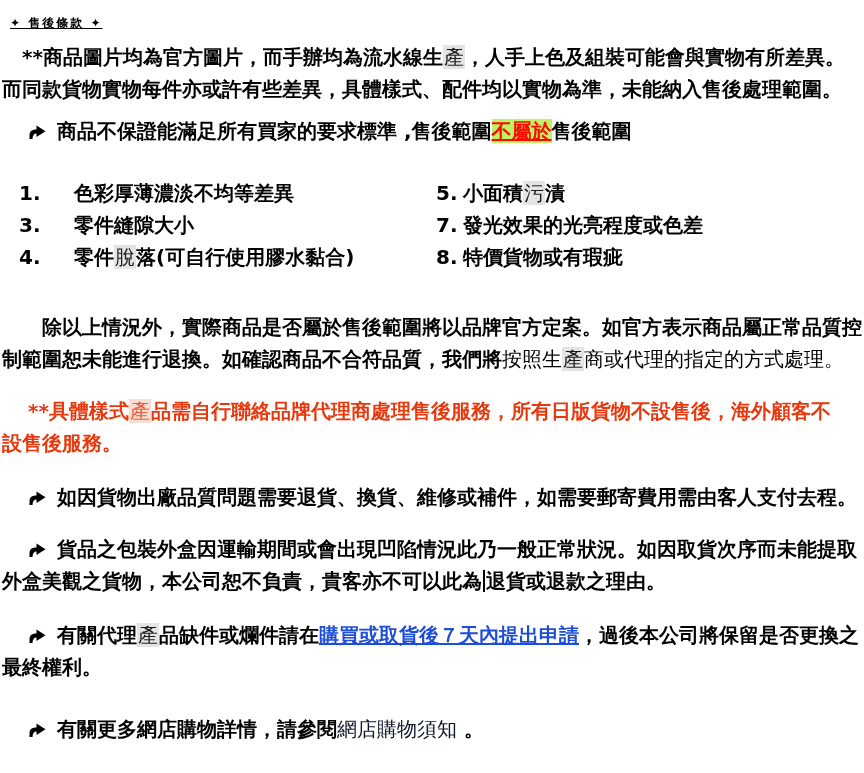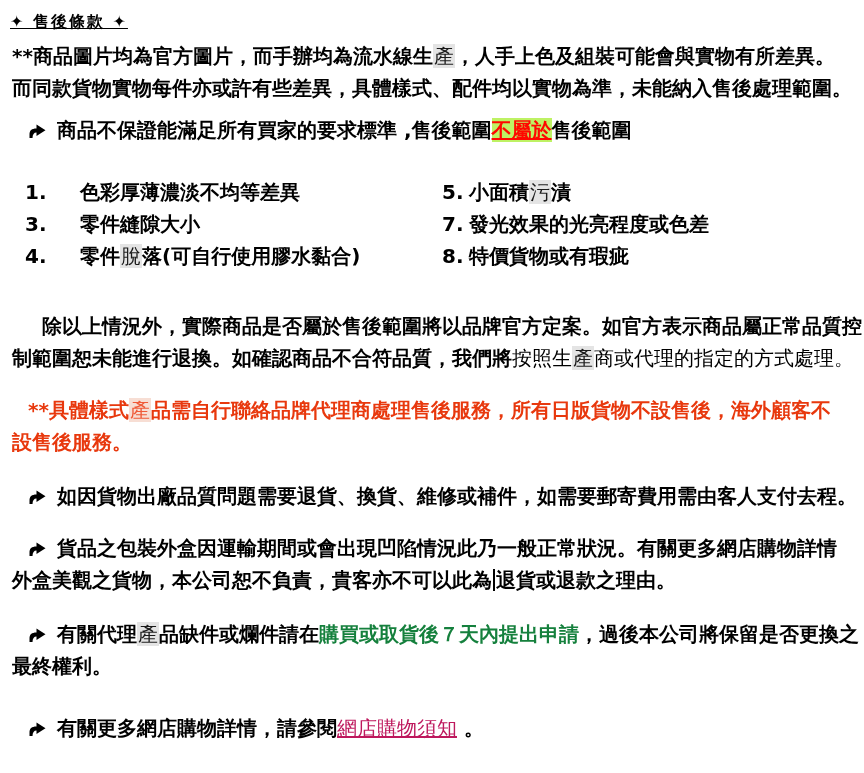--- a/index.html
+++ b/index.html
@@ -4,40 +4,40 @@
 <style>
   html,body{margin:0;padding:0}
   body{
     width:864px;height:773px;background:#ffffff;overflow:hidden;
     font-family:"DejaVu Sans","Liberation Sans",sans-serif;
     color:#000;font-size:20px;font-weight:700;
   }
   .page{position:relative;width:864px;height:773px}
   .line{line-height:32px;white-space:nowrap}
   .title-line{padding-top:8px;margin-left:10px;line-height:24px}
-  .title-text{font-size:16px;font-weight:700;text-decoration:underline;letter-spacing:2px}
-  .ml2{margin-left:12px}
-  .ml22{margin-left:12px}
+  .title-text{font-size:12px;font-weight:700;text-decoration:underline;letter-spacing:2px}
+  .ml2{margin-left:2px}
+  .ml22{margin-left:22px}
   .ml28{margin-left:28px}
   .ml29{margin-left:29px}
   .ml31{margin-left:42px}
   .mt6{margin-top:6px}.mt10{margin-top:10px}.mt20{margin-top:20px}
   .mt22{margin-top:22px}.mt30{margin-top:30px}.mt38{margin-top:38px}
   .arrow{display:inline-block;margin-right:11px}
   .arrow svg{vertical-align:-1px}
   .sub{font-weight:400;background:#e4e4e4;color:#1a1a1a;padding:0 1px}
   .sub-red{font-weight:400;background:#f7ded4;color:#ef5a38;padding:0 1px}
   .hl{color:#ff0800;background:#bef264;text-decoration:underline}
   .red{color:#e8380d}
-  .redu{color:#15803d;}
+  .redu{color:#1d4ed8;text-decoration:underline}
   .light{font-weight:400}
-  .link{color:#be185d;font-weight:400;text-decoration:underline;cursor:pointer}
+  .link{color:#0f172a;font-weight:400;cursor:pointer}
   .caret{display:inline-block;width:0;border-left:2px solid #000;height:22px;vertical-align:-4px;margin:0 1px}
   .lrow{display:flex;line-height:32px;white-space:nowrap}
-  .lcell-left{width:417px;margin-left:25px}
+  .lcell-left{width:417px;margin-left:19px}
   .lcell-right{flex:1}
   .lnum{display:inline-block;width:55px}
   .rnum{display:inline-block;width:27px}
 </style>
 </head>
 <body>
 
 <div class="page">
 
   <div class="title-line">
@@ -107,21 +107,21 @@
   <div class="line ml29 mt22">
     <span class="arrow"><svg width="17" height="14" viewBox="0 0 17 14">
           <path fill="#000" d="M0.5 14 L0.5 10.5 C0.5 6.5 2.5 4.5 7.5 4.5 L7.5 0.5 L16.5 6.25 L7.5 12 L7.5 8.5 C5 8.5 3.5 10.5 3.5 14 Z"></path>
         </svg></span><span>如因貨物出廠品質問題需要退貨、換貨、維修或補件，如需要郵寄費用需由客人支付去程。</span>
   </div>
 
   <div class="mt20">
     <div class="line ml29">
       <span class="arrow"><svg width="17" height="14" viewBox="0 0 17 14">
             <path fill="#000" d="M0.5 14 L0.5 10.5 C0.5 6.5 2.5 4.5 7.5 4.5 L7.5 0.5 L16.5 6.25 L7.5 12 L7.5 8.5 C5 8.5 3.5 10.5 3.5 14 Z"></path>
-          </svg></span><span>貨品之包裝外盒因運輸期間或會出現凹陷情況此乃一般正常狀況。有關更多網店購物詳情</span>
+          </svg></span><span>貨品之包裝外盒因運輸期間或會出現凹陷情況此乃一般正常狀況。如因取貨次序而未能提取</span>
     </div>
     <div class="line ml2">
       <span>外盒美觀之貨物，本公司恕不負責，貴客亦不可以此為</span><span class="caret"></span><span>退貨或退款之理由。</span>
     </div>
   </div>
 
   <div class="mt22">
     <div class="line ml29">
       <span class="arrow"><svg width="17" height="14" viewBox="0 0 17 14">
             <path fill="#000" d="M0.5 14 L0.5 10.5 C0.5 6.5 2.5 4.5 7.5 4.5 L7.5 0.5 L16.5 6.25 L7.5 12 L7.5 8.5 C5 8.5 3.5 10.5 3.5 14 Z"></path>

